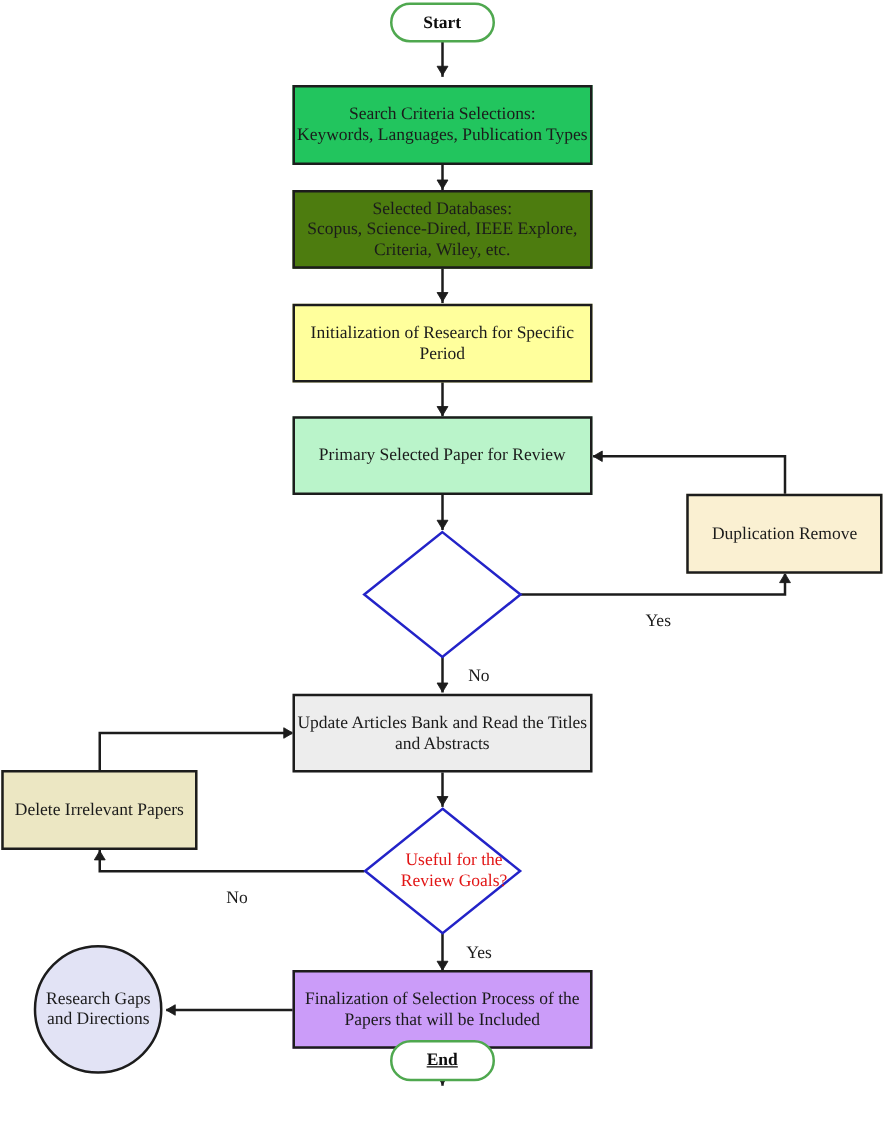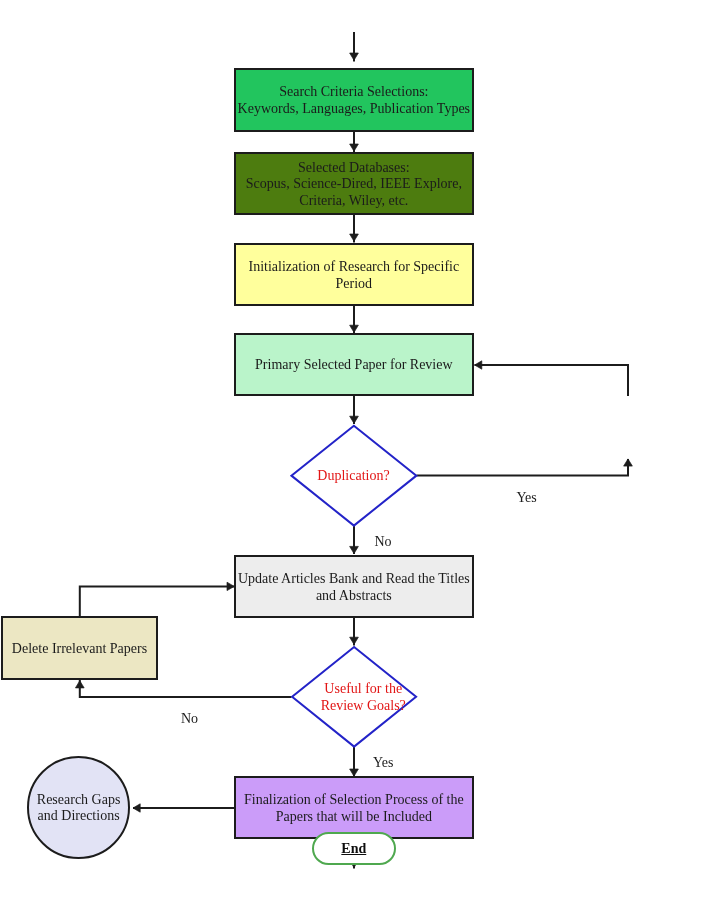--- a/index.html
+++ b/index.html
@@ -71,41 +71,44 @@
     <polygon points="75.45,687.9 84.15,687.9 79.8,680.7"></polygon>
     <polygon points="481.8,360.8 481.8,369.2 474.6,365"></polygon>
     <polygon points="140.2,803.8 140.2,812.2 133,808"></polygon>
     <polygon points="227,582.2 227,590.6 234.2,586.4"></polygon>
   </g>
 
   <polygon points="353.9,425.7 416.4,475.65 353.9,525.6 291.4,475.65" fill="#ffffff" stroke="#2323c8" stroke-width="2"></polygon>
   <polygon points="354.1,647 416.1,696.8 354.1,746.6 292.1,696.8" fill="#ffffff" stroke="#2323c8" stroke-width="2"></polygon>
 </svg>
 
+<div class="node pill" style="left:311.6px;top:1.5px;width:84.4px;height:32.5px;">
+  <span class="txt">Start</span>
+</div>
 
 <div class="node rect" style="left:233.7px;top:68px;width:240.3px;height:63.5px;background:#22c55e;">
   <span class="txt"><span>Search Criteria Selections:</span><br><span>Keywords, Languages, Publication Types</span></span>
 </div>
 
 <div class="node rect" style="left:233.7px;top:151.8px;width:240.3px;height:63.5px;background:#4d7c0f;">
   <span class="txt"><span>Selected Databases:</span><br><span>Scopus, Science-Dired, IEEE Explore,</span><br><span>Criteria, Wiley, etc.</span></span>
 </div>
 
 <div class="node rect" style="left:233.7px;top:333.3px;width:240.3px;height:62.5px;background:#baf4ca;">
   <span class="txt">Primary Selected Paper for Review</span>
 </div>
 
 <div class="node rect" style="left:233.7px;top:242.6px;width:240.3px;height:63.2px;background:#ffff9c;">
   <span class="txt"><span>Initialization of Research for Specific</span><br><span>Period</span></span>
 </div>
 
-<div class="dia" style="left:290px;top:424px;width:127px;height:102px;">
-  <span class="dtxt" style="top:42.5px;">Duplication?</span>
+
+<div class="node rect" style="left:549.2px;top:394.8px;width:157px;height:63.8px;background:#faf0d2;">
+  <span class="txt">Duplication Remove</span>
 </div>
-
 
 <div class="node rect" style="left:1.2px;top:615.9px;width:156.6px;height:64.2px;background:#ece7c3;">
   <span class="txt">Delete Irrelevant Papers</span>
 </div>
 
 <div class="node rect" style="left:233.7px;top:554.9px;width:240.3px;height:62.8px;background:#ededed;">
   <span class="txt"><span>Update Articles Bank and Read the Titles</span><br><span>and Abstracts</span></span>
 </div>
 
 <div class="dia" style="left:300px;top:646px;width:126.5px;height:101.5px;">

